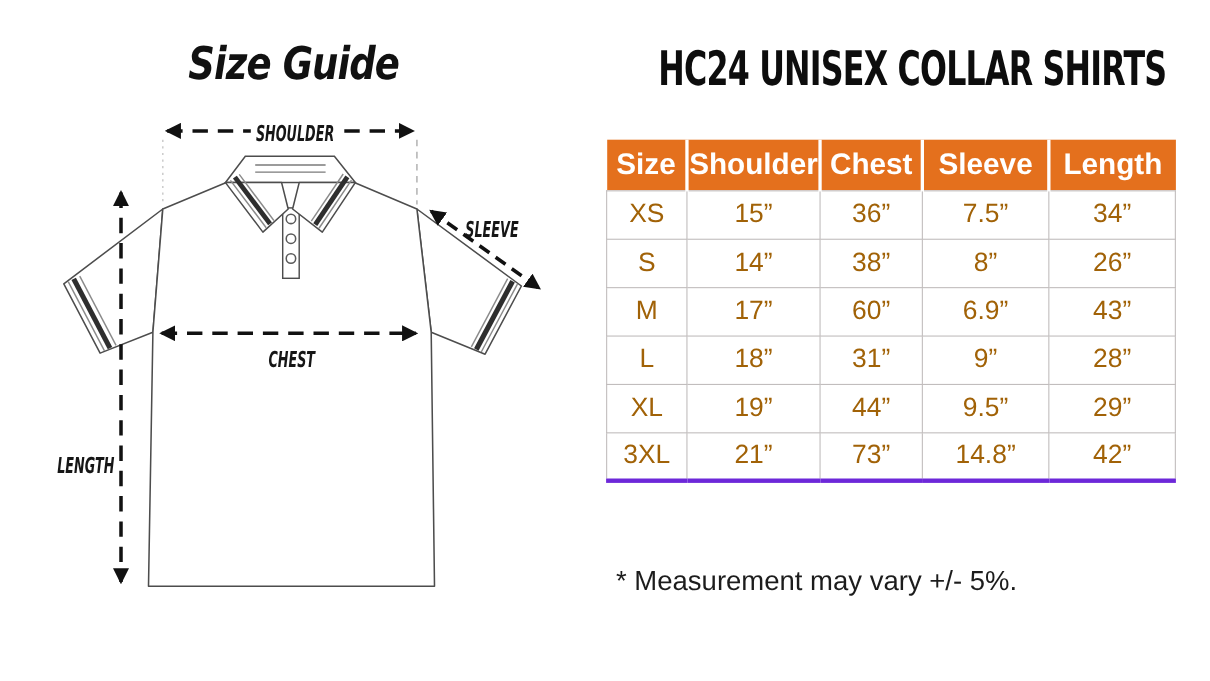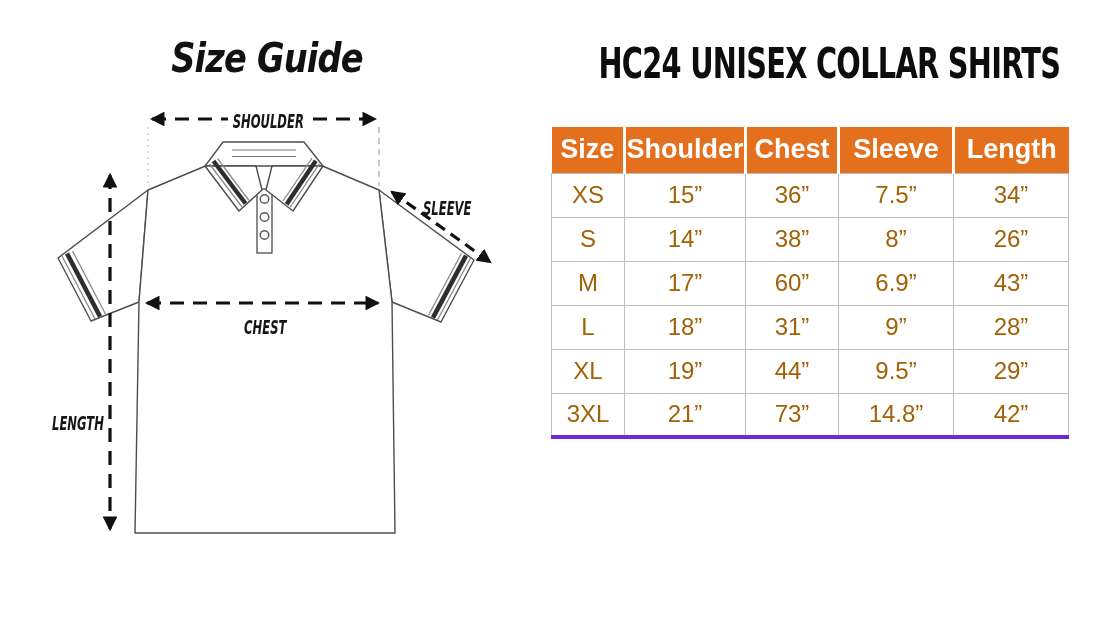--- a/index.html
+++ b/index.html
@@ -246,15 +246,16 @@
           <tr>
             <td>3XL</td>
             <td>21”</td>
             <td>73”</td>
             <td>14.8”</td>
             <td>42”</td>
           </tr>
         </tbody>
     </table>
 
+    <div class="footnote">* Measurement may vary +/- 5%.</div>
   </div>
 
 </div>
 
 </body></html>

